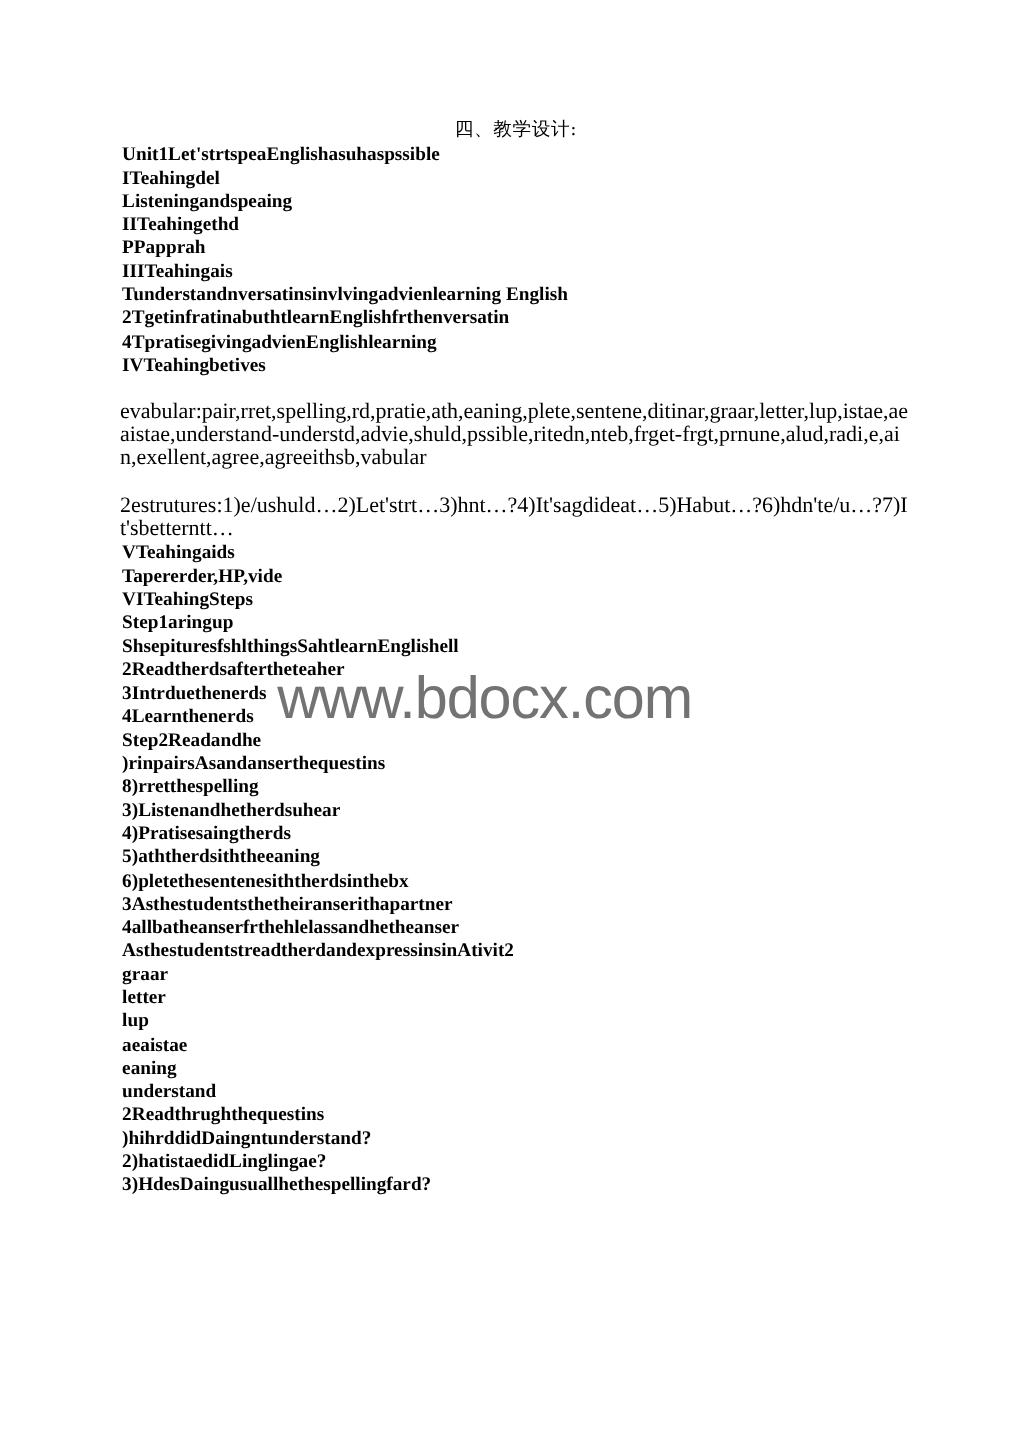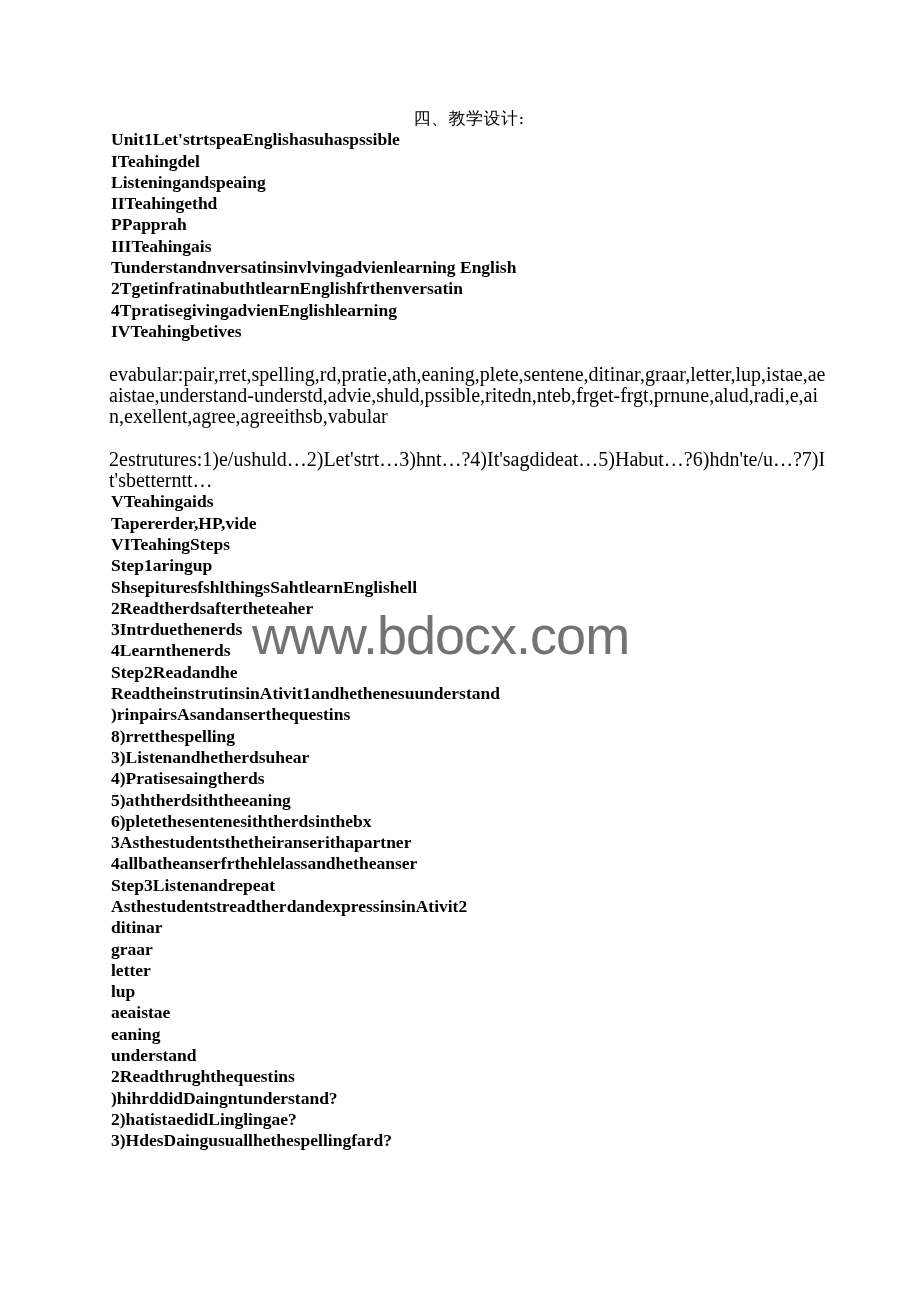--- a/index.html
+++ b/index.html
@@ -99,32 +99,29 @@
 
     <div class="line indent">VTeahingaids</div>
     <div class="line indent">Tapererder,HP,vide</div>
     <div class="line indent">VITeahingSteps</div>
     <div class="line indent">Step1aringup</div>
     <div class="line indent">ShsepituresfshlthingsSahtlearnEnglishell</div>
     <div class="line indent">2Readtherdsaftertheteaher</div>
     <div class="line indent">3Intrduethenerds</div>
     <div class="line indent">4Learnthenerds</div>
     <div class="line indent">Step2Readandhe</div>
-    <div class="line indent">ReadtheinstrutinsinAtivit1andhethenesuunderstand</div>
     <div class="line indent">)rinpairsAsandanserthequestins</div>
     <div class="line indent">8)rretthespelling</div>
     <div class="line indent">3)Listenandhetherdsuhear</div>
     <div class="line indent">4)Pratisesaingtherds</div>
     <div class="line indent">5)aththerdsiththeeaning</div>
     <div class="line indent">6)pletethesentenesiththerdsinthebx</div>
     <div class="line indent">3Asthestudentsthetheiranserithapartner</div>
     <div class="line indent">4allbatheanserfrthehlelassandhetheanser</div>
-    <div class="line indent">Step3Listenandrepeat</div>
     <div class="line indent">AsthestudentstreadtherdandexpressinsinAtivit2</div>
-    <div class="line indent">ditinar</div>
     <div class="line indent">graar</div>
     <div class="line indent">letter</div>
     <div class="line indent">lup</div>
     <div class="line indent">aeaistae</div>
     <div class="line indent">eaning</div>
     <div class="line indent">understand</div>
     <div class="line indent">2Readthrughthequestins</div>
     <div class="line indent">)hihrddidDaingntunderstand?</div>
     <div class="line indent">2)hatistaedidLinglingae?</div>
     <div class="line indent">3)HdesDaingusuallhethespellingfard?</div>

